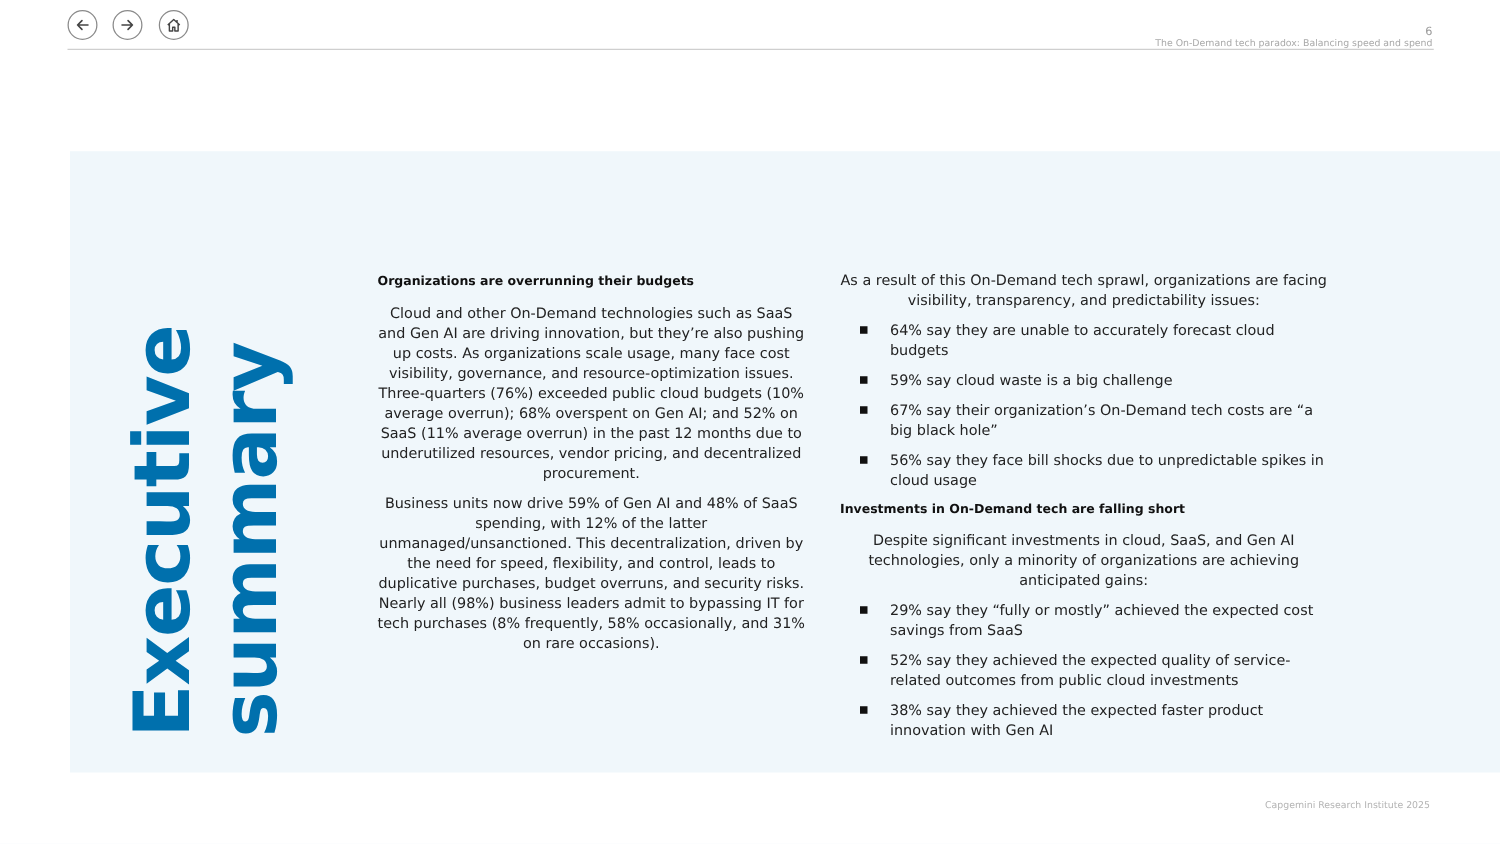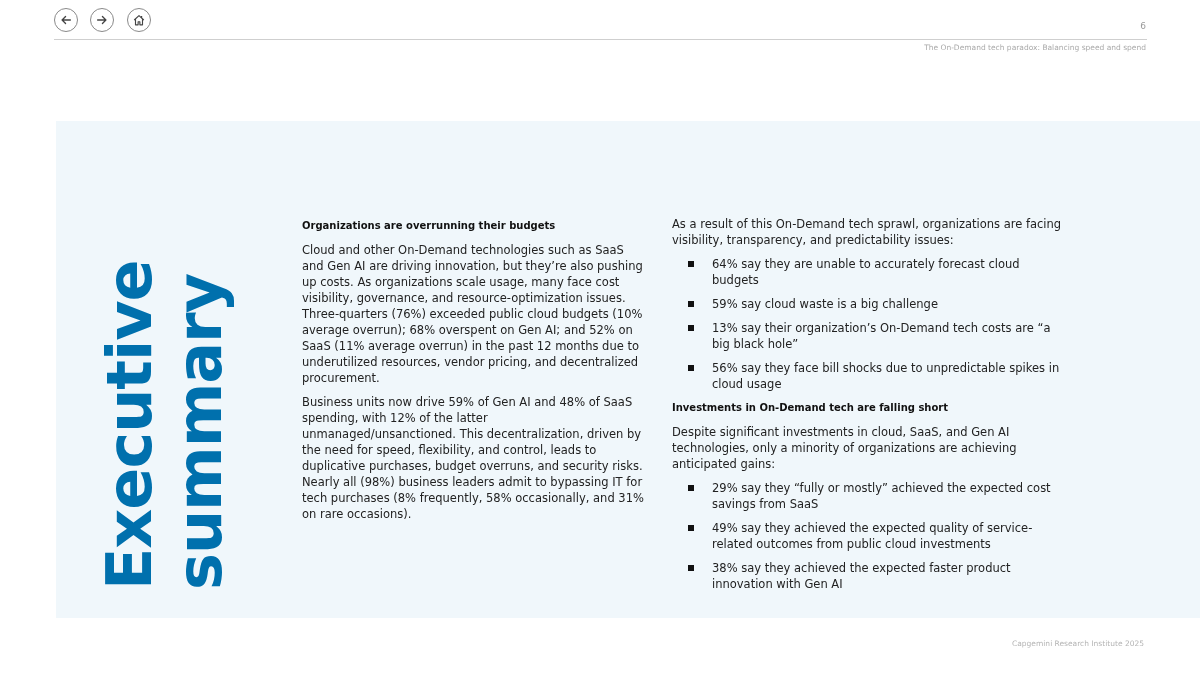--- a/index.html
+++ b/index.html
@@ -21,21 +21,21 @@
     #btn-home { left: 127px; }
     .top-rule {
       position: absolute; left: 54px; right: 53px; top: 39px;
       border-top: 1px solid #cfcfcf;
     }
     .page-number {
       position: absolute; right: 54px; top: 21px;
       font-size: 9px; color: #9a9a9a;
     }
     .running-title {
-      position: absolute; right: 54px; top: 43px;
+      position: absolute; right: 54px; top: 30px;
       font-size: 7.5px; color: #a9a9a9;
     }
     .panel {
       position: absolute; left: 56px; top: 121px; width: 1144px; height: 497px;
       background: #f0f7fb;
     }
     .big-title {
       position: absolute; left: 95px; top: 590px;
       transform-origin: 0 0; transform: rotate(-90deg);
       color: #0070ad; font-weight: bold;
@@ -44,21 +44,21 @@
     }
     .col {
       position: absolute; top: 216px;
       font-size: 11.5px; line-height: 16px; color: #222;
     }
     .col-left { left: 302px; width: 342px; }
     .col-right { left: 672px; width: 390px; }
     .col h3 {
       margin: 2px 0 8px 0; font-size: 10px; line-height: 16px; font-weight: bold; color: #111;
     }
-    .col p { margin: 0 0 8px 0; }
+    .col p { margin: 0 0 8px 0; text-align: center; }
     .col ul { list-style: none; margin: 0 0 6px 0; padding: 0; }
     .col li {
       position: relative; padding-left: 40px; margin-bottom: 8px;
     }
     .col li .bullet {
       position: absolute; left: 16px; top: 5px; width: 6px; height: 6px; background: #111;
     }
     .footer-credit {
       position: absolute; right: 56px; top: 639px;
       font-size: 7.5px; color: #b4b4b4;
@@ -102,26 +102,26 @@
   <h3>Organizations are overrunning their budgets</h3>
   <p>Cloud and other On-Demand technologies such as SaaS and Gen AI are driving innovation, but they’re also pushing up costs. As organizations scale usage, many face cost visibility, governance, and resource-optimization issues. Three-quarters (76%) exceeded public cloud budgets (10% average overrun); 68% overspent on Gen AI; and 52% on SaaS (11% average overrun) in the past 12 months due to underutilized resources, vendor pricing, and decentralized procurement.</p>
   <p>Business units now drive 59% of Gen AI and 48% of SaaS spending, with 12% of the latter unmanaged/unsanctioned. This decentralization, driven by the need for speed, flexibility, and control, leads to duplicative purchases, budget overruns, and security risks. Nearly all (98%) business leaders admit to bypassing IT for tech purchases (8% frequently, 58% occasionally, and 31% on rare occasions).</p>
 </div>
 
 <div class="col col-right">
   <p>As a result of this On-Demand tech sprawl, organizations are facing visibility, transparency, and predictability issues:</p>
   <ul>
     <li><span class="bullet"></span><span>64% say they are unable to accurately forecast cloud budgets</span></li>
     <li><span class="bullet"></span><span>59% say cloud waste is a big challenge</span></li>
-    <li><span class="bullet"></span><span>13% say their organization’s On-Demand tech costs are “a big black hole”</span></li>
+    <li><span class="bullet"></span><span>67% say their organization’s On-Demand tech costs are “a big black hole”</span></li>
     <li><span class="bullet"></span><span>56% say they face bill shocks due to unpredictable spikes in cloud usage</span></li>
   </ul>
   <h3>Investments in On-Demand tech are falling short</h3>
   <p>Despite significant investments in cloud, SaaS, and Gen AI technologies, only a minority of organizations are achieving anticipated gains:</p>
   <ul>
     <li><span class="bullet"></span><span>29% say they “fully or mostly” achieved the expected cost savings from SaaS</span></li>
-    <li><span class="bullet"></span><span>49% say they achieved the expected quality of service-related outcomes from public cloud investments</span></li>
+    <li><span class="bullet"></span><span>52% say they achieved the expected quality of service-related outcomes from public cloud investments</span></li>
     <li><span class="bullet"></span><span>38% say they achieved the expected faster product innovation with Gen AI</span></li>
   </ul>
 </div>
 
 <div class="footer-credit">Capgemini Research Institute 2025</div>
 <div class="watermark">@报告派</div>
 
 </body></html>

